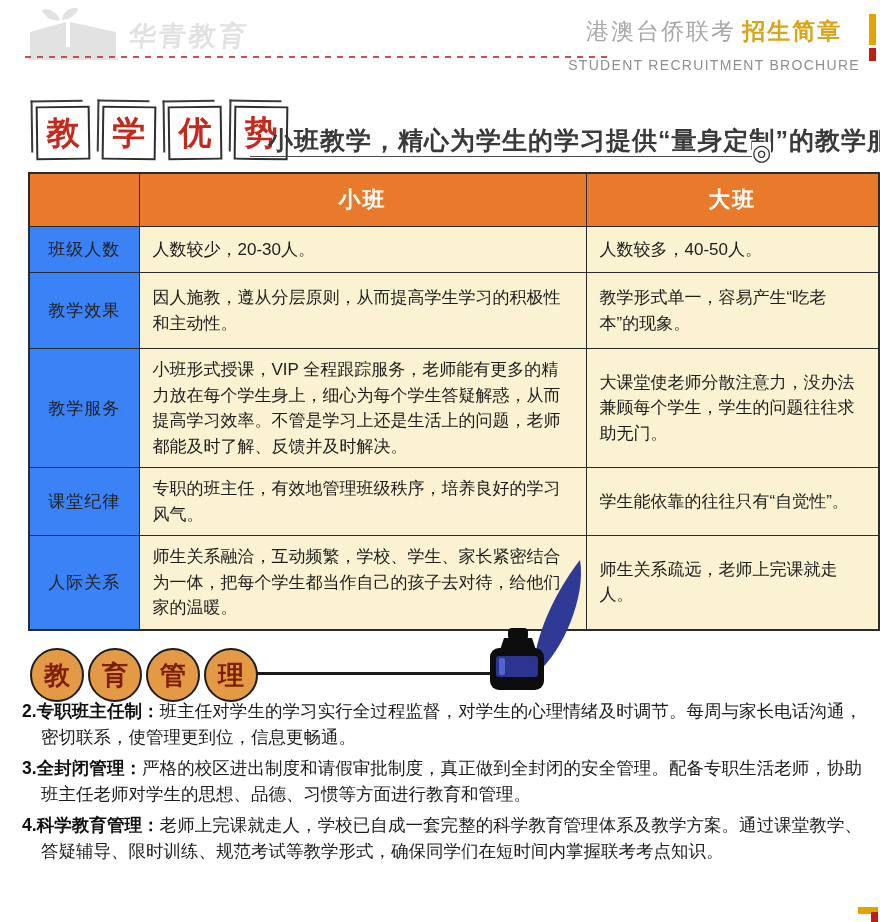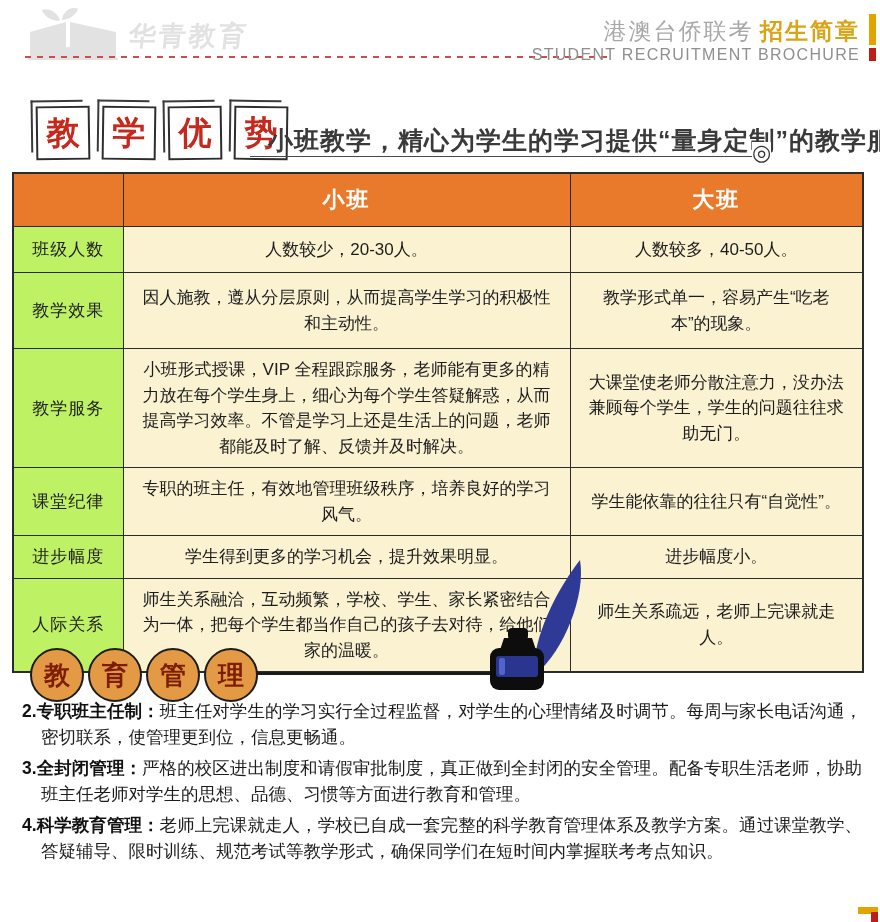--- a/index.html
+++ b/index.html
@@ -5,48 +5,48 @@
   html,body{margin:0;padding:0;background:#ffffff;}
   body{font-family:"Liberation Sans","DejaVu Sans",sans-serif;color:#1f1f1f;}
   #page{position:relative;width:880px;height:922px;background:#fff;overflow:hidden;}
 
   
   .logo-wrap{position:absolute;left:26px;top:8px;display:flex;align-items:flex-end;}
   .logo-text{color:#e2e2e2;font-size:27px;font-weight:bold;letter-spacing:3px;transform:skewX(-6deg);margin-left:8px;margin-bottom:6px;}
   .dash-line{position:absolute;left:25px;top:56px;width:585px;height:2px;
     background:repeating-linear-gradient(90deg,#c85048 0 6px,transparent 6px 12px);}
   .hdr-right{position:absolute;right:20px;top:16px;text-align:right;}
-  .hdr-cn{font-size:23px;line-height:30px;white-space:nowrap;}
+  .hdr-cn{font-size:23px;line-height:30px;white-space:nowrap;text-align:center;}
   .hdr-cn .gray{color:#a8a8a8;letter-spacing:2px;}
   .hdr-cn .gold{color:#d9a418;font-weight:bold;letter-spacing:2px;}
-  .hdr-en{font-size:16px;color:#8f8f8f;letter-spacing:1.3px;margin-top:0;}
+  .hdr-en{font-size:14px;color:#8f8f8f;letter-spacing:1.3px;margin-top:11px;}
   .bar{position:absolute;right:4px;width:7px;}
   .bar-gold{top:14px;height:31px;background:#e3a400;}
   .bar-red{top:48px;height:13px;background:#c01e14;}
 
   
   .t-boxes{position:absolute;left:36px;top:106px;display:flex;}
   .t-box{width:50px;height:50px;border:2.5px solid #2e2e2e;display:flex;align-items:center;justify-content:center;
     margin-right:12px;position:relative;background:#fff;}
   .t-box::after{content:"";position:absolute;left:-7px;top:-8px;right:5px;bottom:6px;
     border-left:2px solid #3a3a3a;border-top:2px solid #3a3a3a;pointer-events:none;}
   .t-box:nth-child(even){transform:rotate(.8deg);}
   .t-box:nth-child(odd){transform:rotate(-.8deg);}
   .t-char{color:#c5281c;font-size:33px;font-weight:bold;}
   .t-sub{position:absolute;left:268px;top:124px;font-size:25px;font-weight:600;color:#3a3a3a;letter-spacing:1px;white-space:nowrap;}
   .t-underline{position:absolute;left:250px;top:156px;width:515px;border-bottom:1.6px solid #4a4a4a;}
   .t-circle{position:absolute;left:752px;top:142px;font-size:22px;color:#333;background:#fff;line-height:22px;}
 
   
-  table.cmp{position:absolute;left:12px;top:172px;width:850px;border-collapse:collapse;table-layout:fixed;}
+  table.cmp{position:absolute;left:28px;top:172px;width:850px;border-collapse:collapse;table-layout:fixed;}
   table.cmp th,table.cmp td{border:1.6px solid #2b2b2b;}
   table.cmp{border:2px solid #2b2b2b;}
   th.c-head{background:#ea7a2b;color:#fff;font-size:22px;font-weight:bold;height:50px;letter-spacing:2px;}
-  td.c-label{background:#bef264;width:110px;text-align:center;font-size:17px;color:#222;letter-spacing:1px;}
-  td.c-body{background:#fbf2d2;font-size:17px;line-height:1.5;padding:8px 13px;color:#1c1c1c;vertical-align:middle;text-align:center;}
+  td.c-label{background:#3b82f6;width:110px;text-align:center;font-size:17px;color:#222;letter-spacing:1px;}
+  td.c-body{background:#fbf2d2;font-size:17px;line-height:1.5;padding:8px 13px;color:#1c1c1c;vertical-align:middle;}
   col.c1{width:110px;}col.c2{width:447px;}col.c3{width:293px;}
 
   
   .m-circles{position:absolute;left:30px;top:648px;display:flex;z-index:6;}
   .m-circle{width:50px;height:50px;border-radius:50%;border:2.5px solid #1d1d1d;background:#e49a45;
     display:flex;align-items:center;justify-content:center;margin-right:4px;}
   .m-char{color:#7d1d02;font-size:26px;font-weight:bold;}
   .m-line{position:absolute;left:222px;top:672px;width:288px;height:2.5px;background:#1a1a1a;z-index:4;}
   .m-badge{position:absolute;left:260px;top:629px;font-size:28px;font-weight:bold;color:#ce1f1a;letter-spacing:2px;z-index:6;}
   .pen-svg{position:absolute;left:468px;top:552px;z-index:7;}
@@ -132,25 +132,20 @@
     <tr style="height:116px;">
       <td class="c-label">教学服务</td>
       <td class="c-body">小班形式授课，VIP 全程跟踪服务，老师能有更多的精力放在每个学生身上，细心为每个学生答疑解惑，从而提高学习效率。不管是学习上还是生活上的问题，老师都能及时了解、反馈并及时解决。</td>
       <td class="c-body">大课堂使老师分散注意力，没办法兼顾每个学生，学生的问题往往求助无门。</td>
     </tr>
     <tr style="height:42px;">
       <td class="c-label">课堂纪律</td>
       <td class="c-body">专职的班主任，有效地管理班级秩序，培养良好的学习风气。</td>
       <td class="c-body">学生能依靠的往往只有“自觉性”。</td>
     </tr>
-    <tr style="height:40px;">
-      <td class="c-label">进步幅度</td>
-      <td class="c-body">学生得到更多的学习机会，提升效果明显。</td>
-      <td class="c-body">进步幅度小。</td>
-    </tr>
     <tr style="height:84px;">
       <td class="c-label">人际关系</td>
       <td class="c-body">师生关系融洽，互动频繁，学校、学生、家长紧密结合为一体，把每个学生都当作自己的孩子去对待，给他们家的温暖。</td>
       <td class="c-body">师生关系疏远，老师上完课就走人。</td>
     </tr>
   </tbody>
     </table>
 
   <div class="m-circles">
     <div class="m-circle">

